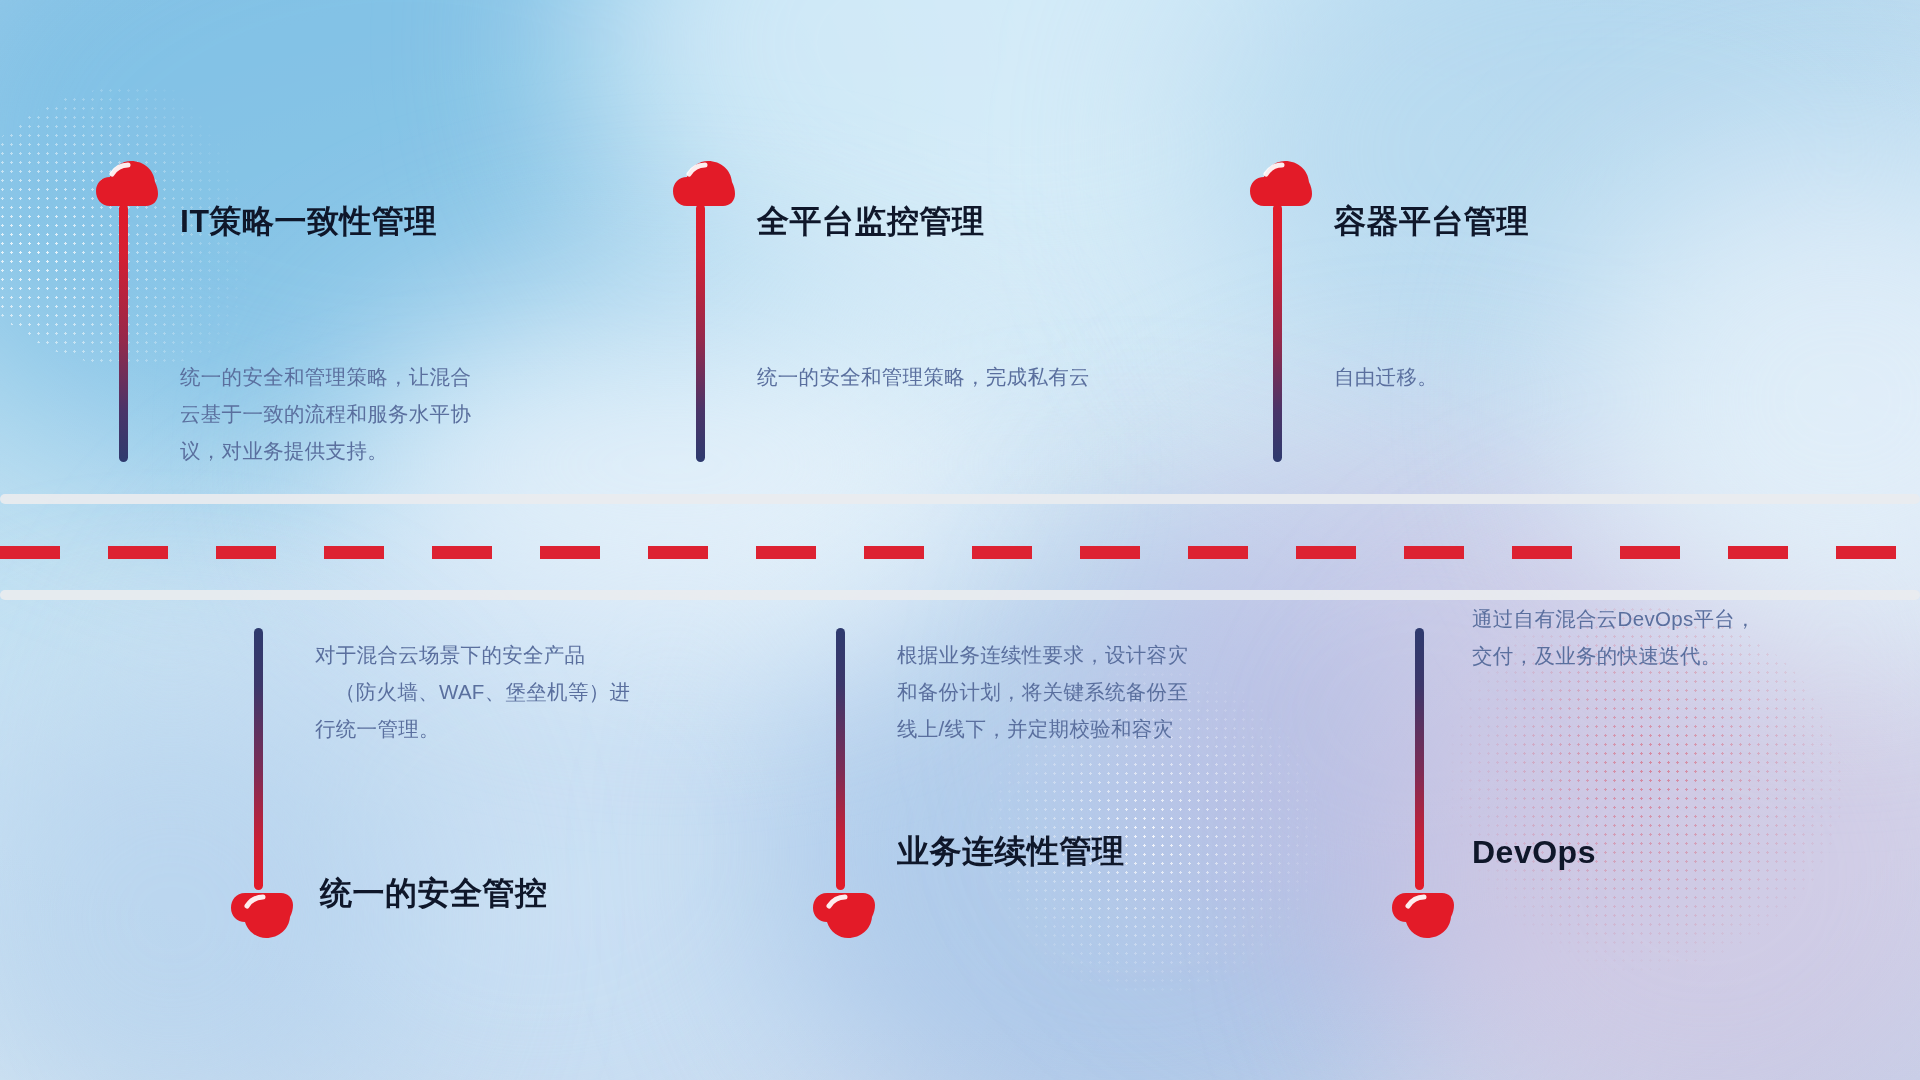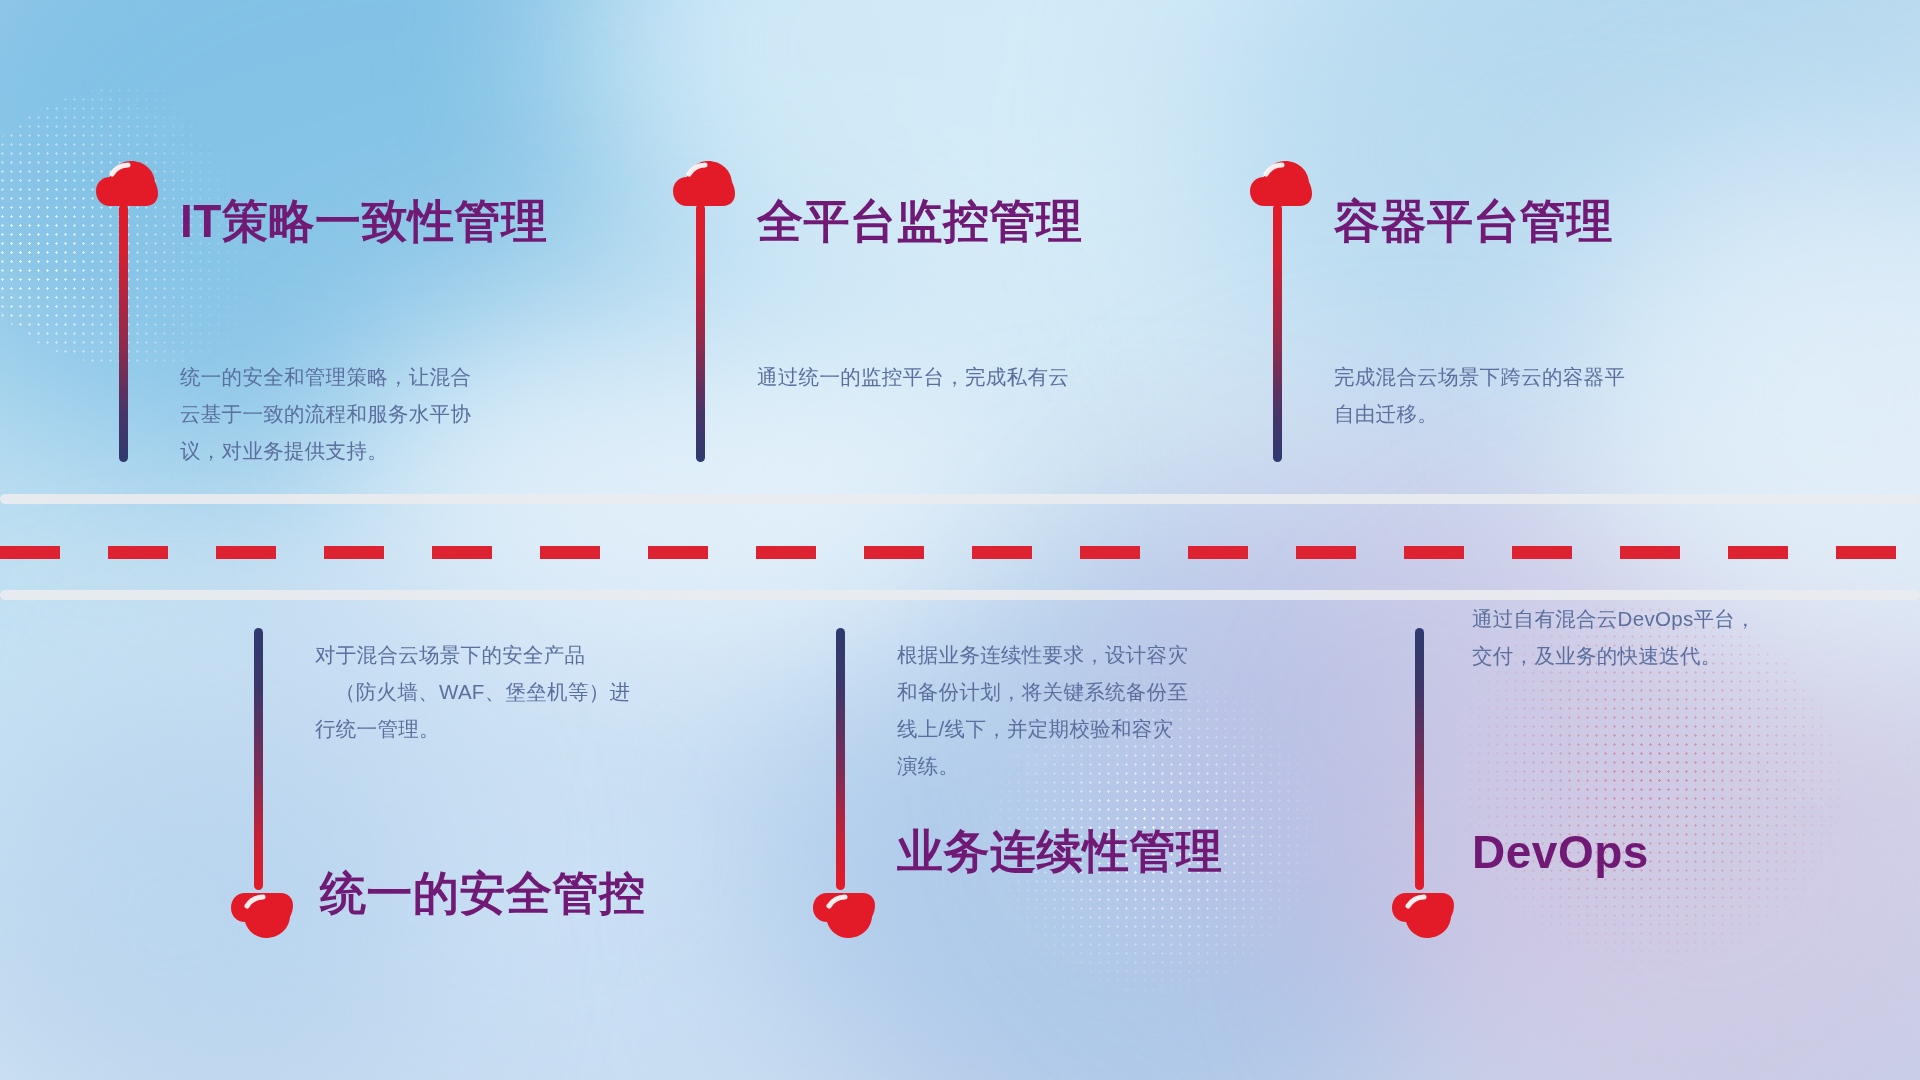--- a/index.html
+++ b/index.html
@@ -58,21 +58,21 @@
   
   .col{position:absolute;}
   .bar{position:absolute;width:9px;border-radius:5px;}
   .bar-down{background:linear-gradient(180deg,#e31b28 0%,#d42033 20%,#96294b 52%,#4a3468 80%,#2e3a6e 100%);}
   .bar-up{background:linear-gradient(180deg,#2e3a6e 0%,#3c376a 22%,#7e2c55 55%,#cc1f34 82%,#e31b28 100%);}
 
   .cloud{position:absolute;width:62px;height:47px;}
 
   .title{
     position:absolute;white-space:nowrap;
-    font-size:46px;font-weight:700;color:#701a75;letter-spacing:.5px;
+    font-size:32px;font-weight:700;color:#0f172a;letter-spacing:.5px;
   }
   .desc{
     position:absolute;
     font-size:20.5px;line-height:37px;color:#5a6f9e;letter-spacing:.3px;
   }
   .desc p{margin:0;white-space:nowrap;}
   .desc p.indent{padding-left:20px;}
 </style>
 </head>
 <body>
@@ -118,33 +118,32 @@
   </div>
 
   <div class="col">
     <svg class="cloud" style="left:673px;top:160px;" viewBox="0 0 62 47">
       <path d="M14 46 C5 46 0 39 0 31 C0 23 6 17 14 17 C17 7 26 1 35 1 C48 1 58 10 59 22 C61 26 62 30 62 34 C62 41 57 46 50 46 Z" fill="#e31b28"></path>
       <path d="M16 14 C20 8 26 5 32 5" stroke="#ffffff" stroke-width="5" stroke-linecap="round" fill="none" opacity="0.92"></path>
     </svg>
     <div class="bar bar-down" style="left:696px;top:204px;height:258px;"></div>
     <div class="title" style="left:757px;top:222px;transform:translateY(-50%);">全平台监控管理</div>
     <div class="desc" style="left:757px;top:358px;">
-      <p>通过统一的监控平台，完成私有云</p>
+      <p>统一的安全和管理策略，完成私有云</p>
     </div>
   </div>
 
   <div class="col">
     <svg class="cloud" style="left:1250px;top:160px;" viewBox="0 0 62 47">
       <path d="M14 46 C5 46 0 39 0 31 C0 23 6 17 14 17 C17 7 26 1 35 1 C48 1 58 10 59 22 C61 26 62 30 62 34 C62 41 57 46 50 46 Z" fill="#e31b28"></path>
       <path d="M16 14 C20 8 26 5 32 5" stroke="#ffffff" stroke-width="5" stroke-linecap="round" fill="none" opacity="0.92"></path>
     </svg>
     <div class="bar bar-down" style="left:1273px;top:204px;height:258px;"></div>
     <div class="title" style="left:1334px;top:222px;transform:translateY(-50%);">容器平台管理</div>
     <div class="desc" style="left:1334px;top:358px;">
-      <p>完成混合云场景下跨云的容器平</p>
       <p>自由迁移。</p>
     </div>
   </div>
 
   <div class="col">
     <div class="bar bar-up" style="left:254px;top:628px;height:262px;"></div>
     <svg class="cloud" style="left:231px;top:892px;" viewBox="0 0 62 47">
       <g transform="translate(0,47) scale(1,-1)">
         <path d="M14 46 C5 46 0 39 0 31 C0 23 6 17 14 17 C17 7 26 1 35 1 C48 1 58 10 59 22 C61 26 62 30 62 34 C62 41 57 46 50 46 Z" fill="#e31b28"></path>
       </g>
@@ -163,21 +162,20 @@
     <svg class="cloud" style="left:813px;top:892px;" viewBox="0 0 62 47">
       <g transform="translate(0,47) scale(1,-1)">
         <path d="M14 46 C5 46 0 39 0 31 C0 23 6 17 14 17 C17 7 26 1 35 1 C48 1 58 10 59 22 C61 26 62 30 62 34 C62 41 57 46 50 46 Z" fill="#e31b28"></path>
       </g>
       <path d="M16 14 C20 8 26 5 32 5" stroke="#ffffff" stroke-width="5" stroke-linecap="round" fill="none" opacity="0.92"></path>
     </svg>
     <div class="desc" style="left:897px;top:636px;">
       <p>根据业务连续性要求，设计容灾</p>
       <p>和备份计划，将关键系统备份至</p>
       <p>线上/线下，并定期校验和容灾</p>
-      <p>演练。</p>
     </div>
     <div class="title" style="left:897px;top:852px;transform:translateY(-50%);">业务连续性管理</div>
   </div>
 
   <div class="col">
     <div class="bar bar-up" style="left:1415px;top:628px;height:262px;"></div>
     <svg class="cloud" style="left:1392px;top:892px;" viewBox="0 0 62 47">
       <g transform="translate(0,47) scale(1,-1)">
         <path d="M14 46 C5 46 0 39 0 31 C0 23 6 17 14 17 C17 7 26 1 35 1 C48 1 58 10 59 22 C61 26 62 30 62 34 C62 41 57 46 50 46 Z" fill="#e31b28"></path>
       </g>

